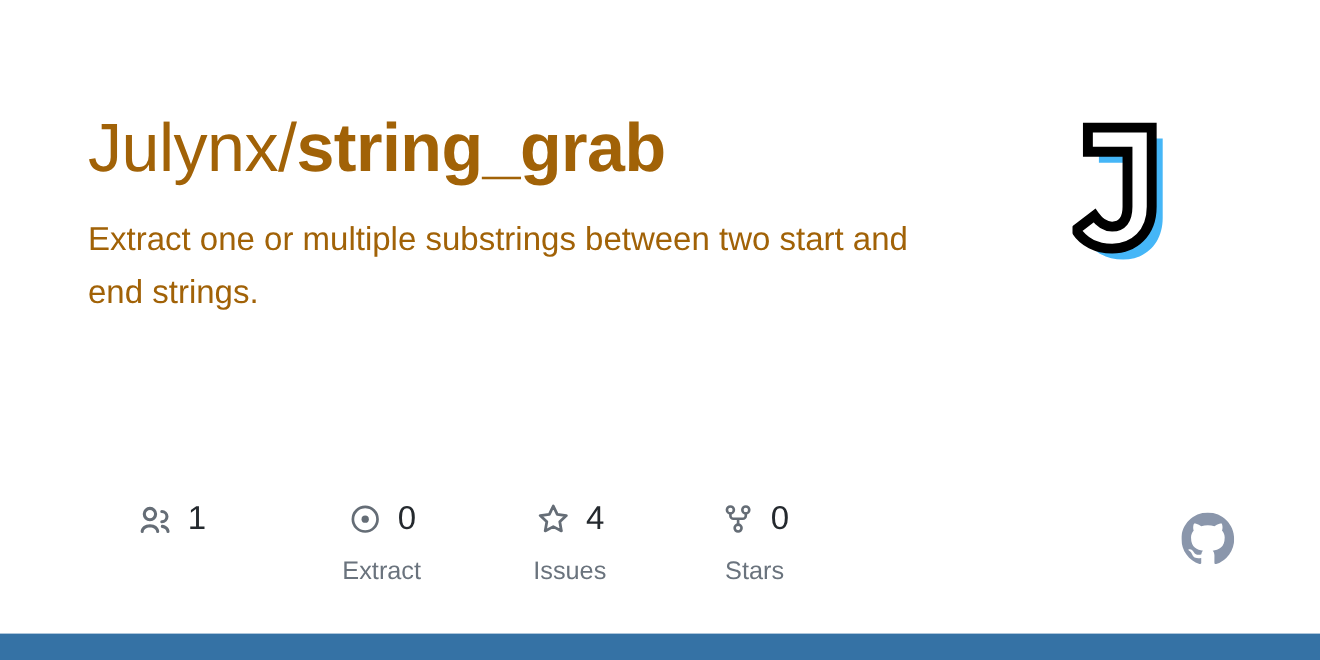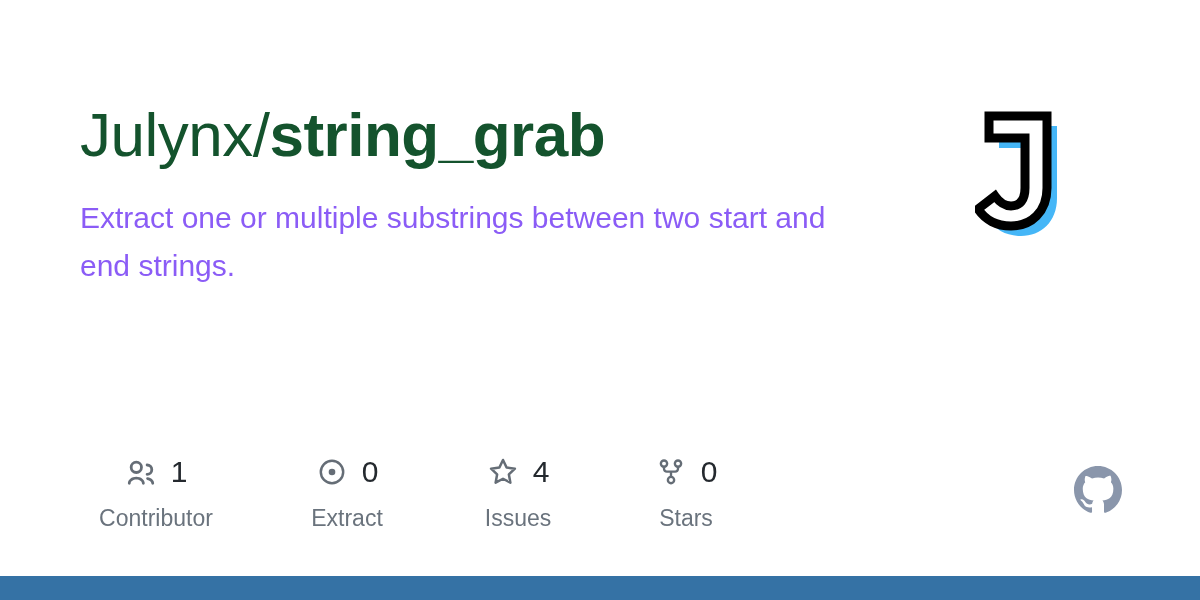--- a/index.html
+++ b/index.html
@@ -27,41 +27,41 @@
     position: absolute;
     left: 80px;
     top: 96px;
     width: 860px;
   }
 
   .repo-title {
     font-size: 62px;
     line-height: 78px;
     letter-spacing: -0.5px;
-    color: #14532d;
+    color: #a16207;
     font-weight: 400;
     white-space: nowrap;
     margin: 0;
   }
   .repo-title .owner {
     font-weight: 400;
   }
   .repo-title .sep {
     font-weight: 400;
   }
   .repo-title .name {
     font-weight: 700;
   }
 
   .repo-description {
     margin: 0;
     padding-top: 20px;
     font-size: 30px;
     line-height: 48px;
-    color: #8b5cf6;
+    color: #a16207;
     font-weight: 400;
     max-width: 790px;
   }
 
   
   .avatar {
     position: absolute;
     left: 975px;
     top: 110px;
     width: 110px;
@@ -180,21 +180,20 @@
         <span class="stat-icon">
           <svg width="30" height="30" viewBox="0 0 16 16" fill="currentColor" aria-hidden="true">
             <path d="M5.5 3.5a2 2 0 1 1 0 4 2 2 0 0 1 0-4Zm0-1.5a3.5 3.5 0 1 0 0 7 3.5 3.5 0 0 0 0-7Z"></path>
             <path d="M5.5 10.5c-2.485 0-4.5 1.57-4.5 3.5a.75.75 0 0 0 1.5 0c0-1.02 1.27-2 3-2s3 .98 3 2a.75.75 0 0 0 1.5 0c0-1.93-2.015-3.5-4.5-3.5Z"></path>
             <path d="M11.25 3.5a.75.75 0 0 0 0 1.5 1.75 1.75 0 1 1 0 3.5.75.75 0 0 0 0 1.5 3.25 3.25 0 1 0 0-6.5Z"></path>
             <path d="M11.6 10.75a.75.75 0 0 0-.2 1.487c1.22.232 2.1.95 2.1 1.763a.75.75 0 0 0 1.5 0c0-1.74-1.62-2.95-3.4-3.25Z"></path>
           </svg>
         </span>
         <span class="stat-value">1</span>
       </div>
-      <div class="stat-label">Contributor</div>
     </div>
 
     <div class="stat stat-issues">
       <div class="stat-top">
         <span class="stat-icon">
           <svg width="28" height="28" viewBox="0 0 16 16" aria-hidden="true">
             <circle cx="8" cy="8" r="6.4" fill="none" stroke="currentColor" stroke-width="1.4"></circle>
             <circle cx="8" cy="8" r="1.9" fill="currentColor"></circle>
           </svg>
         </span>

